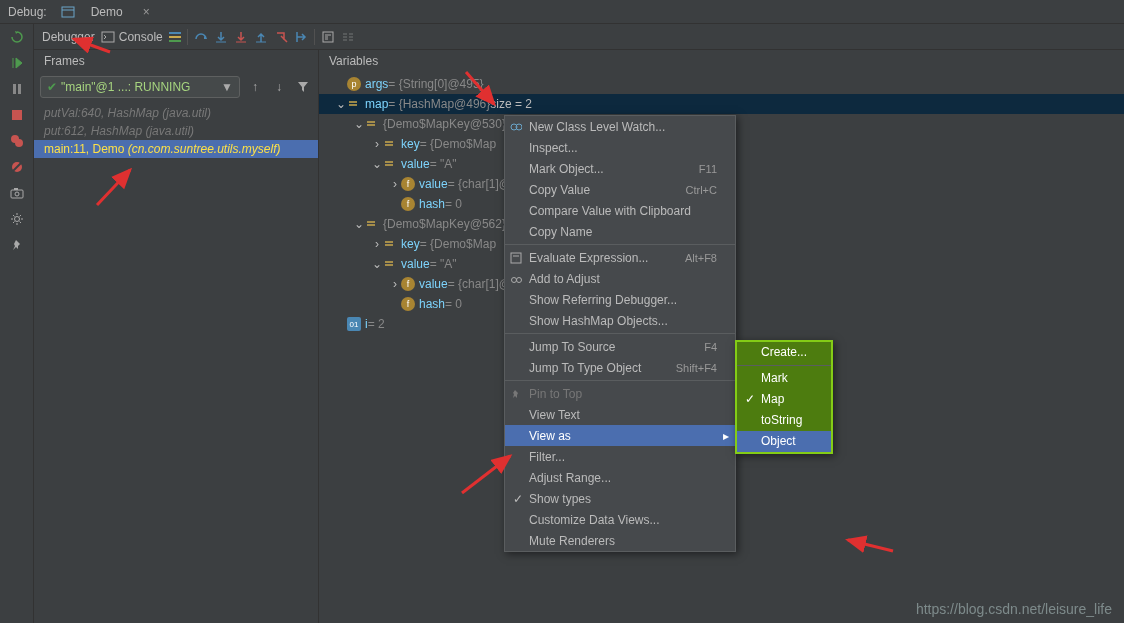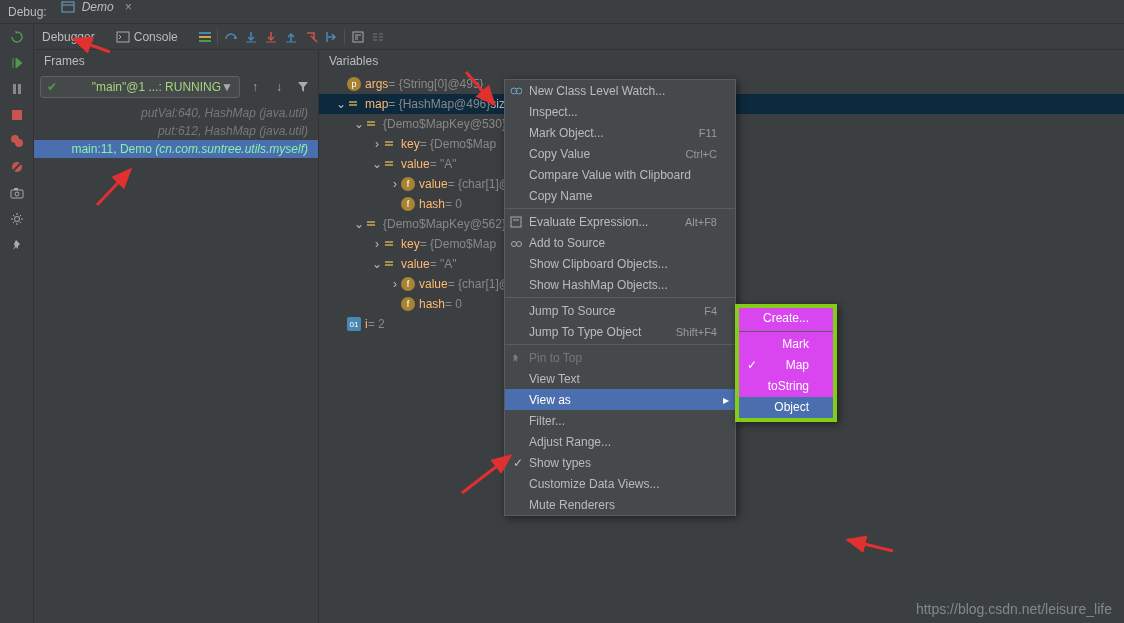--- a/index.html
+++ b/index.html
@@ -1,60 +1,60 @@
 <!DOCTYPE html>
 <html><head>
 <meta charset="utf-8">
 <style>
 * { margin: 0; padding: 0; box-sizing: border-box; font-family: "Segoe UI", Arial, sans-serif; font-size: 12px; }
 body { background: #3c3f41; color: #bbbbbb; width: 1124px; height: 623px; overflow: hidden; position: relative; }
 .top-bar { display: flex; align-items: center; height: 24px; background: #3c3f41; border-bottom: 1px solid #323232; padding: 0 8px; gap: 8px; }
-.tab { display: flex; gap: 7px; padding: 0 6px; height: 100%; font-style: italic; }
+.tab { display: flex; align-items: center; gap: 16px; padding: 0 6px; height: 100%; }
 .main-area { display: flex; height: calc(100% - 24px); }
 .left-gutter { width: 34px; background: #3c3f41; border-right: 1px solid #323232; display: flex; flex-direction: column; align-items: center; padding-top: 4px; gap: 8px; }
 .gutter-icon { width: 18px; height: 18px; display: flex; align-items: center; justify-content: center; cursor: pointer; }
 .content { flex: 1; display: flex; flex-direction: column; }
-.toolbar-row { display: flex; align-items: center; height: 26px; padding: 0 8px; gap: 21px; border-bottom: 1px solid #323232; }
+.toolbar-row { display: flex; align-items: center; height: 26px; padding: 0 8px; gap: 6px; border-bottom: 1px solid #323232; }
 .tool-item { display: flex; align-items: center; gap: 4px; cursor: pointer; }
 .tool-icons { display: flex; gap: 6px; align-items: center; }
 .tool-sep { width: 1px; height: 16px; background: #515151; }
-.panels { display: flex; flex: 1; text-align: right; }
+.panels { display: flex; flex: 1; }
 .frames-panel { width: 285px; border-right: 1px solid #323232; display: flex; flex-direction: column; }
 .panel-header { padding: 4px 10px; color: #bbb; height: 22px; display: flex; align-items: center; }
 .frames-controls { display: flex; align-items: center; padding: 4px 6px; gap: 6px; }
 .thread-select { flex: 1; background: #45494a; border: 1px solid #5e6060; border-radius: 3px; height: 22px; display: flex; align-items: center; padding: 0 6px; color: #a6d47f; }
 .arrow-btn { width: 18px; height: 18px; display: flex; align-items: center; justify-content: center; cursor: pointer; color: #aaa; }
 .frame-list { padding: 2px 0; }
 .frame-row { padding: 2px 10px; white-space: nowrap; overflow: hidden; }
 .frame-row.dim { color: #787878; font-style: italic; }
-.frame-row.sel { background: #4b6eaf; color: #86efac; }
+.frame-row.sel { background: #4b6eaf; color: #fde047; }
 .pkg { font-style: italic; }
 .variables-panel { flex: 1; position: relative; }
 .var-tree { padding: 2px 0; }
 .var-row { display: flex; align-items: center; height: 20px; padding: 0 4px; white-space: nowrap; }
 .var-row.sel { background: #0d293e; }
 .indent { display: inline-block; }
 .chev { width: 12px; display: inline-flex; justify-content: center; color: #bbb; }
 .badge { width: 14px; height: 14px; border-radius: 2px; display: inline-flex; align-items: center; justify-content: center; font-size: 9px; margin-right: 4px; }
 .badge.p { background: #a88432; color: #fff; border-radius: 50%; }
 .badge.oi { background: #4a87b3; color: #fff; font-size: 8px; }
 .badge.f { background: #a88432; color: #fff; border-radius: 50%; }
 .varname { color: #9876aa; }
-.varname.orange { color: #fdba74; }
+.varname.orange { color: #7dd3fc; }
 .varval { color: #888; }
 .varval.white { color: #bbb; }
-.context-menu { position: absolute; background: #46494c; border: 1px solid #5a5d5f; box-shadow: 2px 2px 8px rgba(0,0,0,0.5); z-index: 10; }
+.context-menu { position: absolute; background: #46494c; border: 1px solid #5a5d5f; box-shadow: 2px 2px 8px rgba(0,0,0,0.5); z-index: 10; margin-top: 36px; }
 .menu-item { display: flex; align-items: center; justify-content: space-between; padding: 3px 18px 3px 24px; min-width: 230px; height: 21px; cursor: pointer; position: relative; }
 .menu-item.sel { background: #4b6eaf; color: #fff; }
 .menu-item .shortcut { color: #999; font-size: 11px; }
 .menu-sep { height: 1px; background: #5a5d5f; margin: 2px 0; }
 .menu-icon { position: absolute; left: 4px; width: 14px; height: 14px; display: flex; align-items: center; justify-content: center; }
 .menu-check { position: absolute; left: 8px; }
 .submenu-arrow { position: absolute; right: 6px; }
-.submenu { position: absolute; left: 100%; top: 0; background: #d946ef; border: 4px solid #84cc16; box-shadow: 2px 2px 8px rgba(0,0,0,0.5); }
+.submenu { position: absolute; left: 100%; top: 0; background: #4d7c0f; border: 2px solid #84cc16; box-shadow: 2px 2px 8px rgba(0,0,0,0.5); }
 .sub-item { padding: 3px 24px 3px 24px; min-width: 90px; height: 21px; cursor: pointer; position: relative; }
 .sub-item.sel { background: #4b6eaf; color: #fff; }
 .arrow-overlay { position: absolute; pointer-events: none; z-index: 20; }
 .watermark { position: absolute; right: 12px; bottom: 6px; color: #9aa; font-size: 14px; opacity: 0.7; }
 svg { display: block; }
 .equals-icon { display: flex; flex-direction: column; gap: 2px; }
 .equals-icon span { width: 12px; height: 2px; }
 </style>
 </head>
 <body>
@@ -373,24 +373,24 @@
               <span>Evaluate Expression...</span>
               <span class="shortcut">Alt+F8</span>
             </div>
             <div class="menu-item">
               <span class="menu-icon">
                 <svg width="12" height="12">
                   <circle cx="4" cy="7" r="2.5" fill="none" stroke="#aaa"></circle>
                   <circle cx="9" cy="7" r="2.5" fill="none" stroke="#aaa"></circle>
                 </svg>
               </span>
-              <span>Add to Source</span>
-            </div>
-            <div class="menu-item">
-              <span>Show Clipboard Objects...</span>
+              <span>Add to Adjust</span>
+            </div>
+            <div class="menu-item">
+              <span>Show Referring Debugger...</span>
             </div>
             <div class="menu-item">
               <span>Show HashMap Objects...</span>
             </div>
             <div class="menu-sep"></div>
             <div class="menu-item">
               <span>Jump To Source</span>
               <span class="shortcut">F4</span>
             </div>
             <div class="menu-item">

